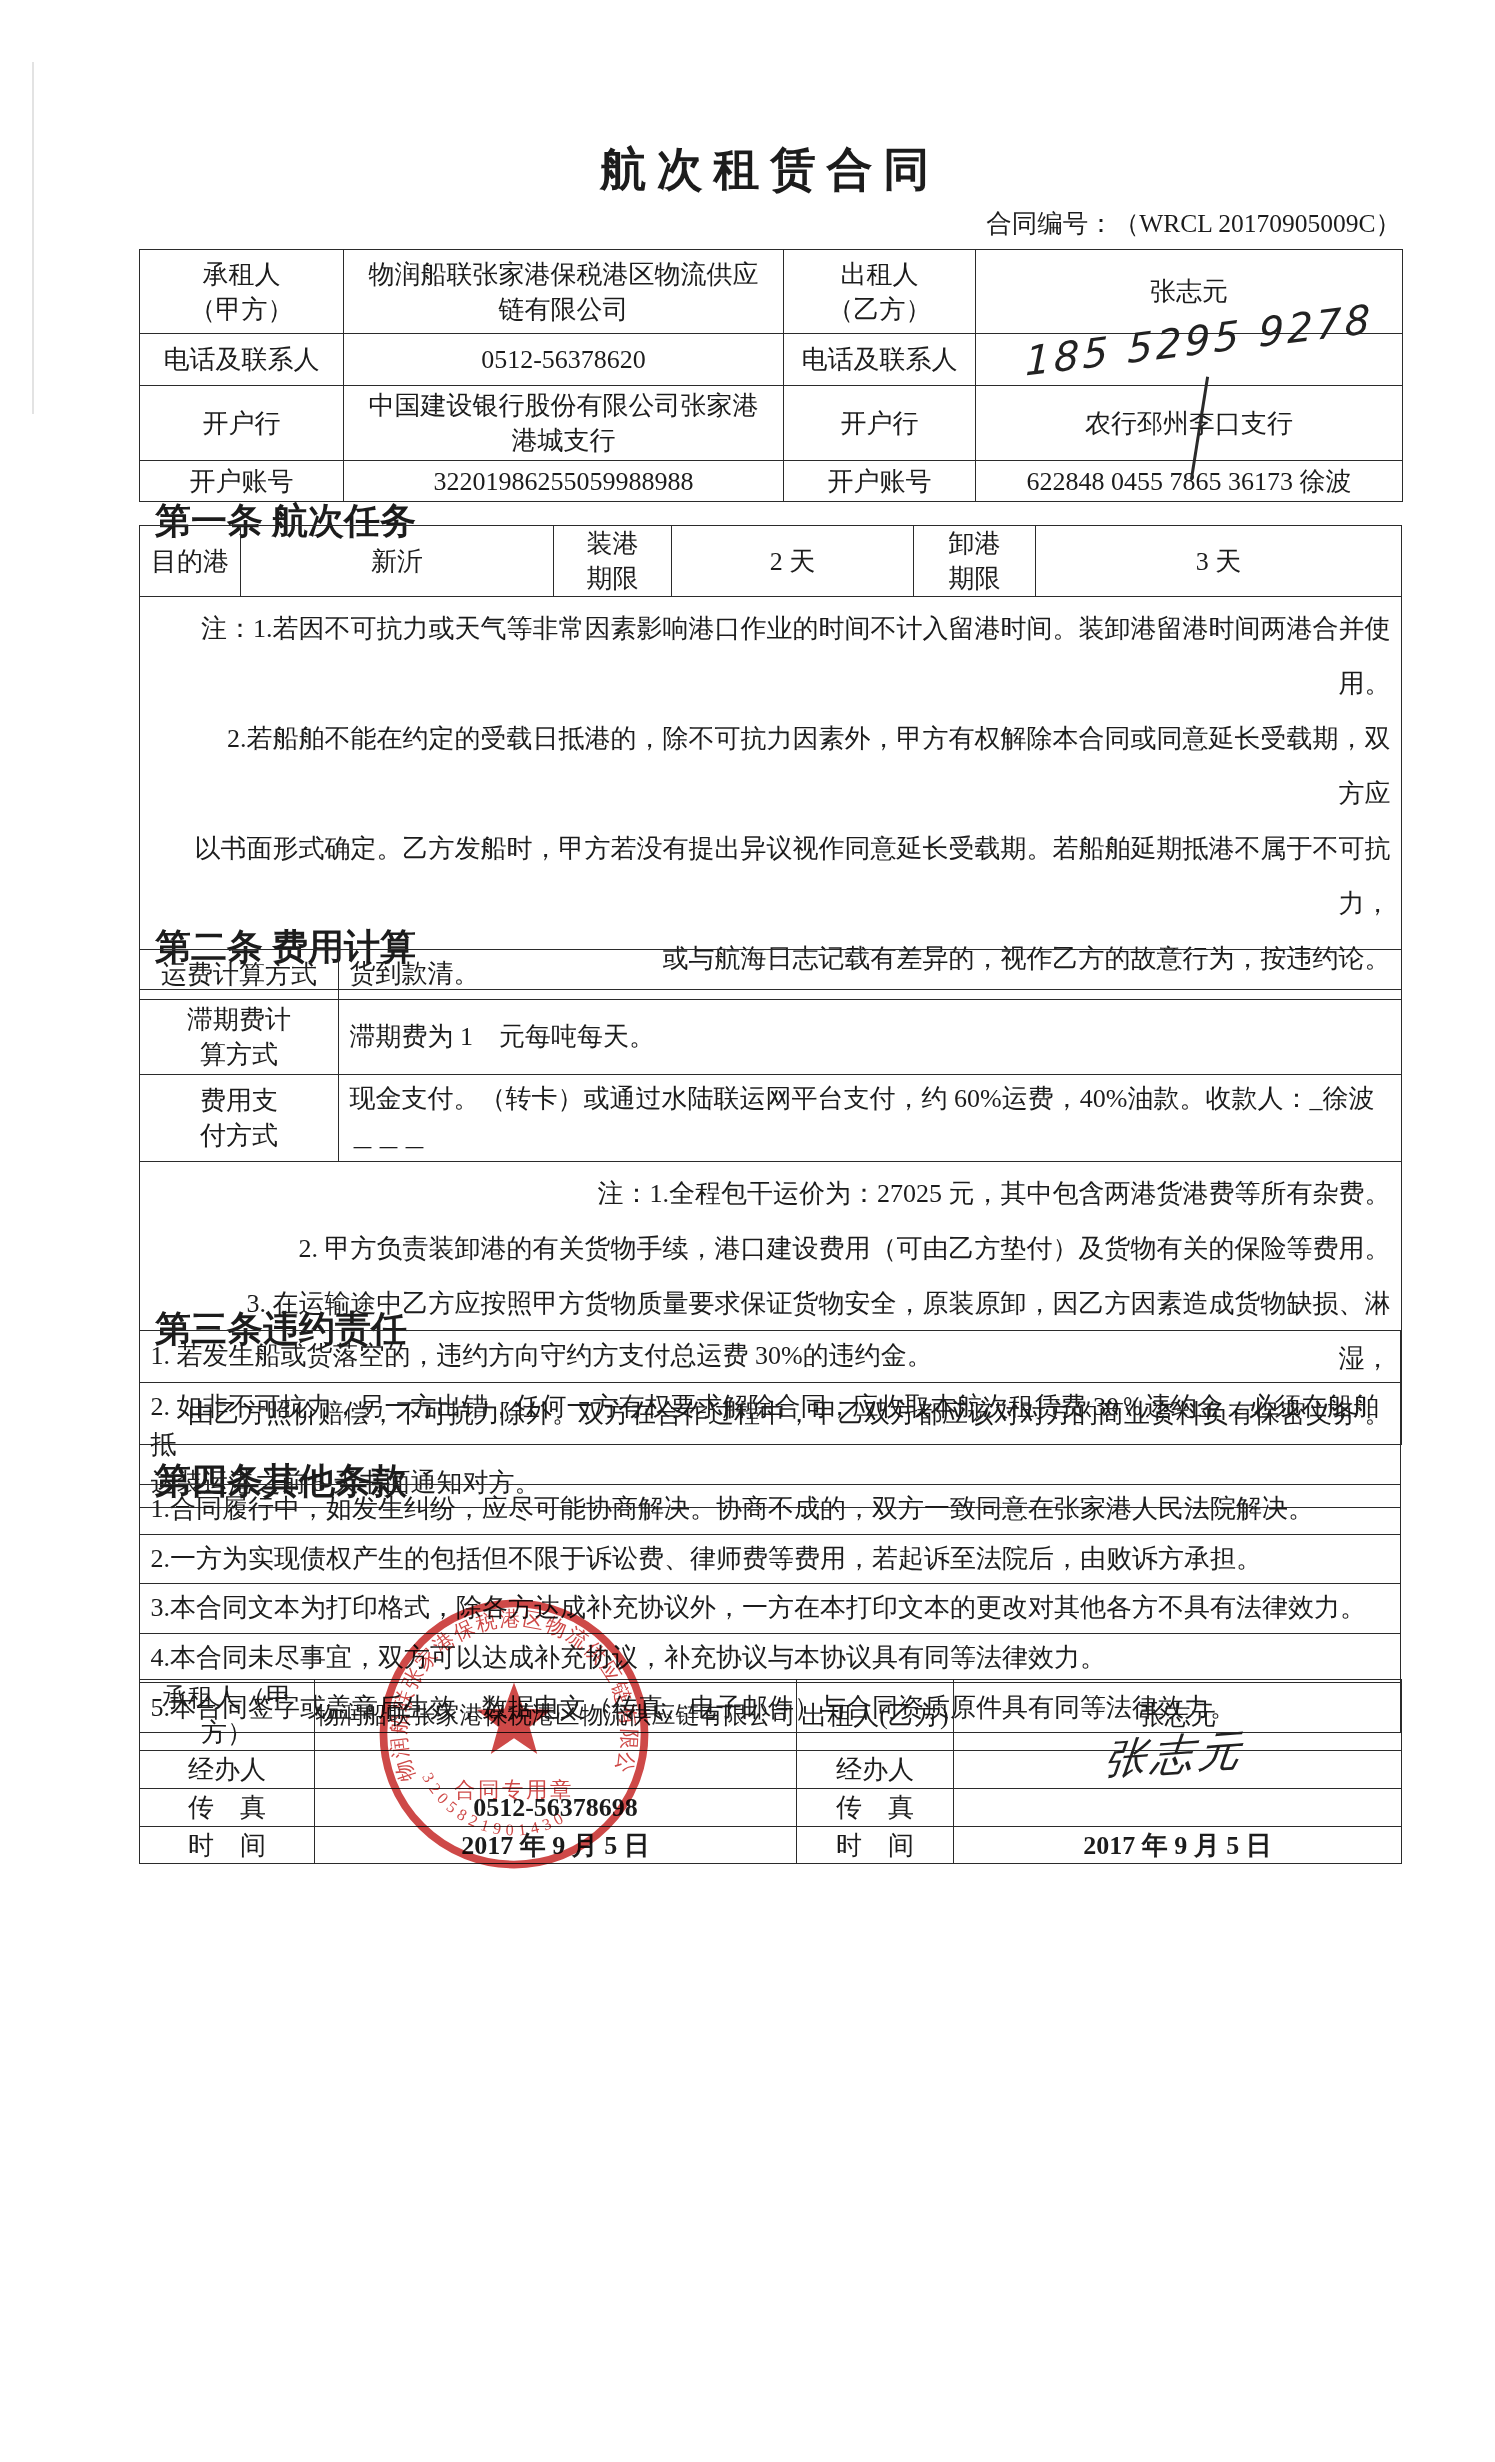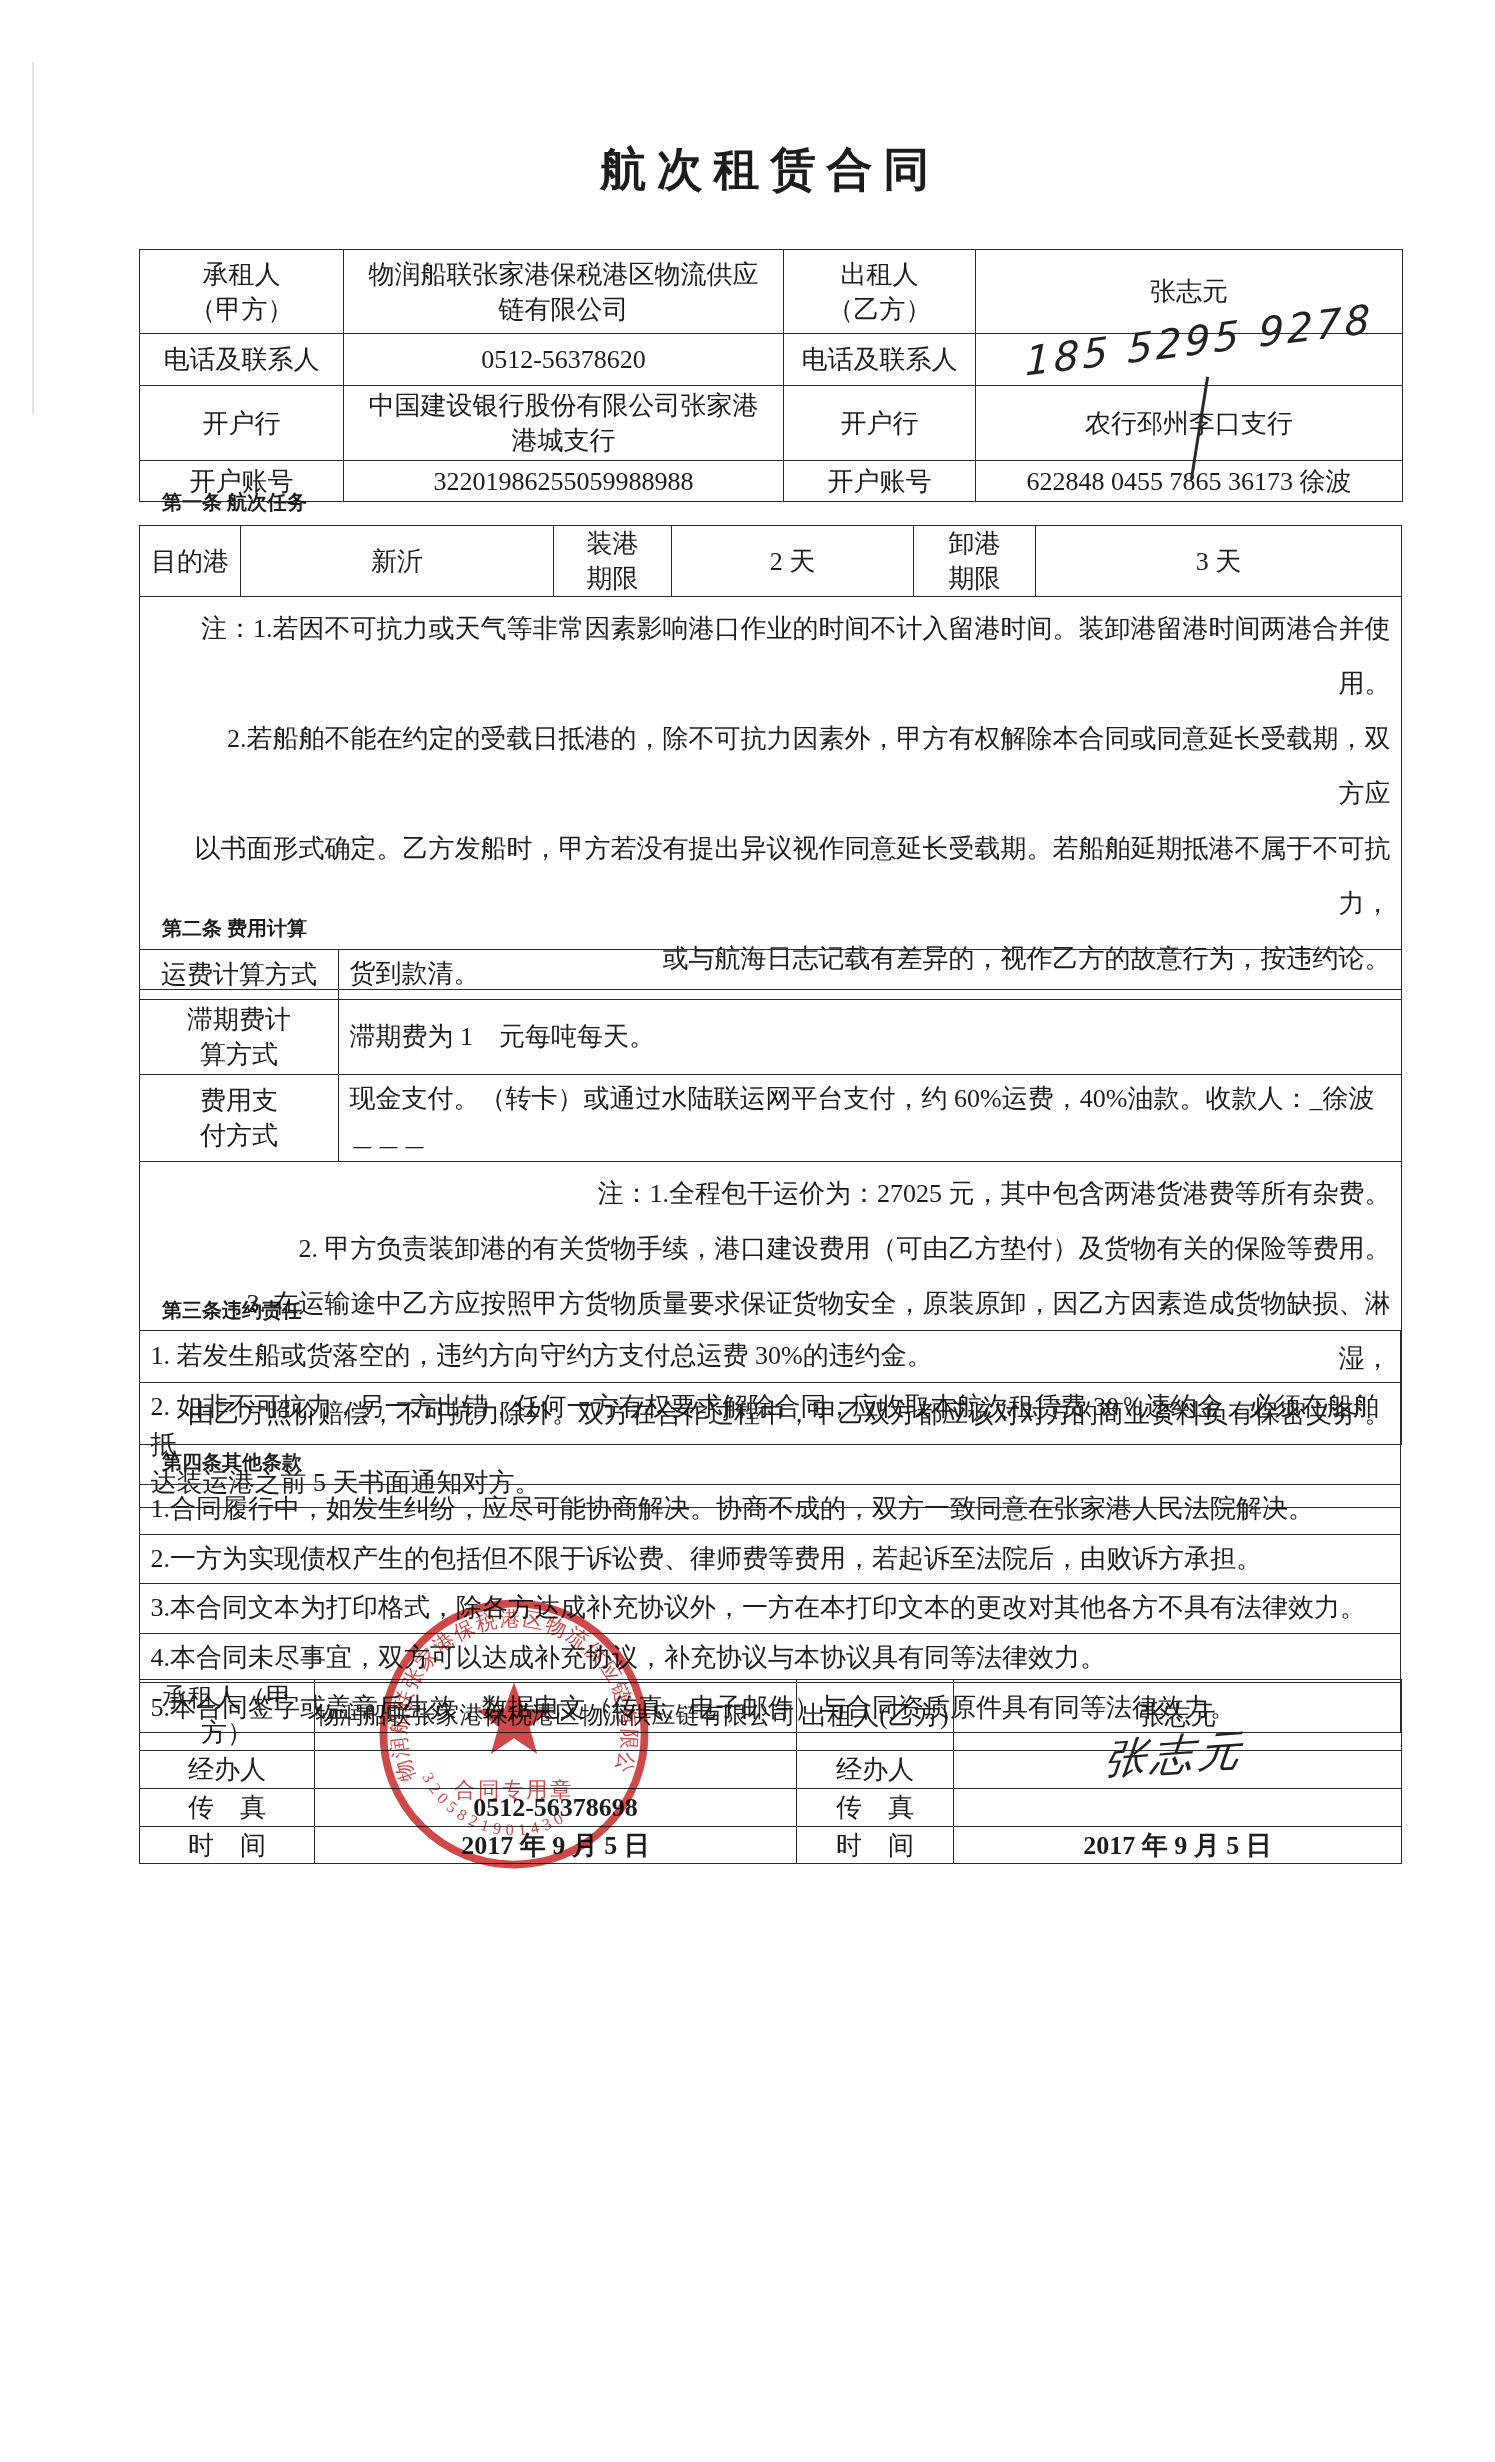--- a/index.html
+++ b/index.html
@@ -2,22 +2,22 @@
 <html style="font-size:14px"><head>
 <meta charset="utf-8">
 <style>
   html,body{margin:0;padding:0;background:#ffffff;}
   .doc{position:relative;width:1495px;height:2462px;background:#fff;overflow:hidden;
        font-family:"Liberation Serif","DejaVu Serif",serif;color:#1c1c1c;}
   .artifact-line{position:absolute;left:32px;top:62px;width:1.8px;height:352px;background:#e3e3e3;}
   .title{position:absolute;left:139px;top:139px;width:1262px;text-align:center;
          font-size:46px;font-weight:600;letter-spacing:10.6px;}
   .contract-no{position:absolute;left:139px;top:206px;width:1262px;text-align:right;font-size:25.5px;}
-  .section-heading{position:absolute;left:146px;width:1262px;padding-left:16px;box-sizing:border-box;
-         font-size:20px;font-weight:600;}
+  .section-heading{position:absolute;left:139px;width:1262px;padding-left:16px;box-sizing:border-box;
+         font-size:36px;font-weight:600;margin-top:8px;}
   table{border-collapse:collapse;table-layout:fixed;position:absolute;left:139px;background:#fff0;}
   td{border:1.8px solid #2b2b2b;text-align:center;font-size:26px;padding:0;overflow:visible;
      line-height:35px;color:#1c1c1c;}
   td.left{text-align:left;padding:5.3px 10.6px;line-height:38px;}
   td.notes{text-align:right;padding:3.5px 10.6px;line-height:55px;vertical-align:middle;}
   .bold{font-weight:700;}
   .small-company{font-size:24px;white-space:nowrap;}
   .rel{position:relative;}
   .hw{font-style:italic;color:#222;font-family:"DejaVu Sans","Liberation Sans",sans-serif;}
   .hw-phone{position:absolute;left:48px;top:-10.6px;font-size:40px;transform:rotate(-7deg) skewX(-8deg);
@@ -31,20 +31,21 @@
   .stamp text{font-family:"Liberation Serif","DejaVu Serif",serif;}
 </style>
 </head>
 <body>
 
 <div class="doc">
 
   <div class="artifact-line"></div>
 
   <div class="title">航次租赁合同</div>
+  <div class="contract-no">合同编号：（WRCL 20170905009C）</div>
 
   <table style="top:249px;width:1262px;">
     <colgroup>
         <col style="width:204px">
         <col style="width:440px">
         <col style="width:192px">
         <col style="width:427px">
       </colgroup>
     <tbody>
         <tr>

